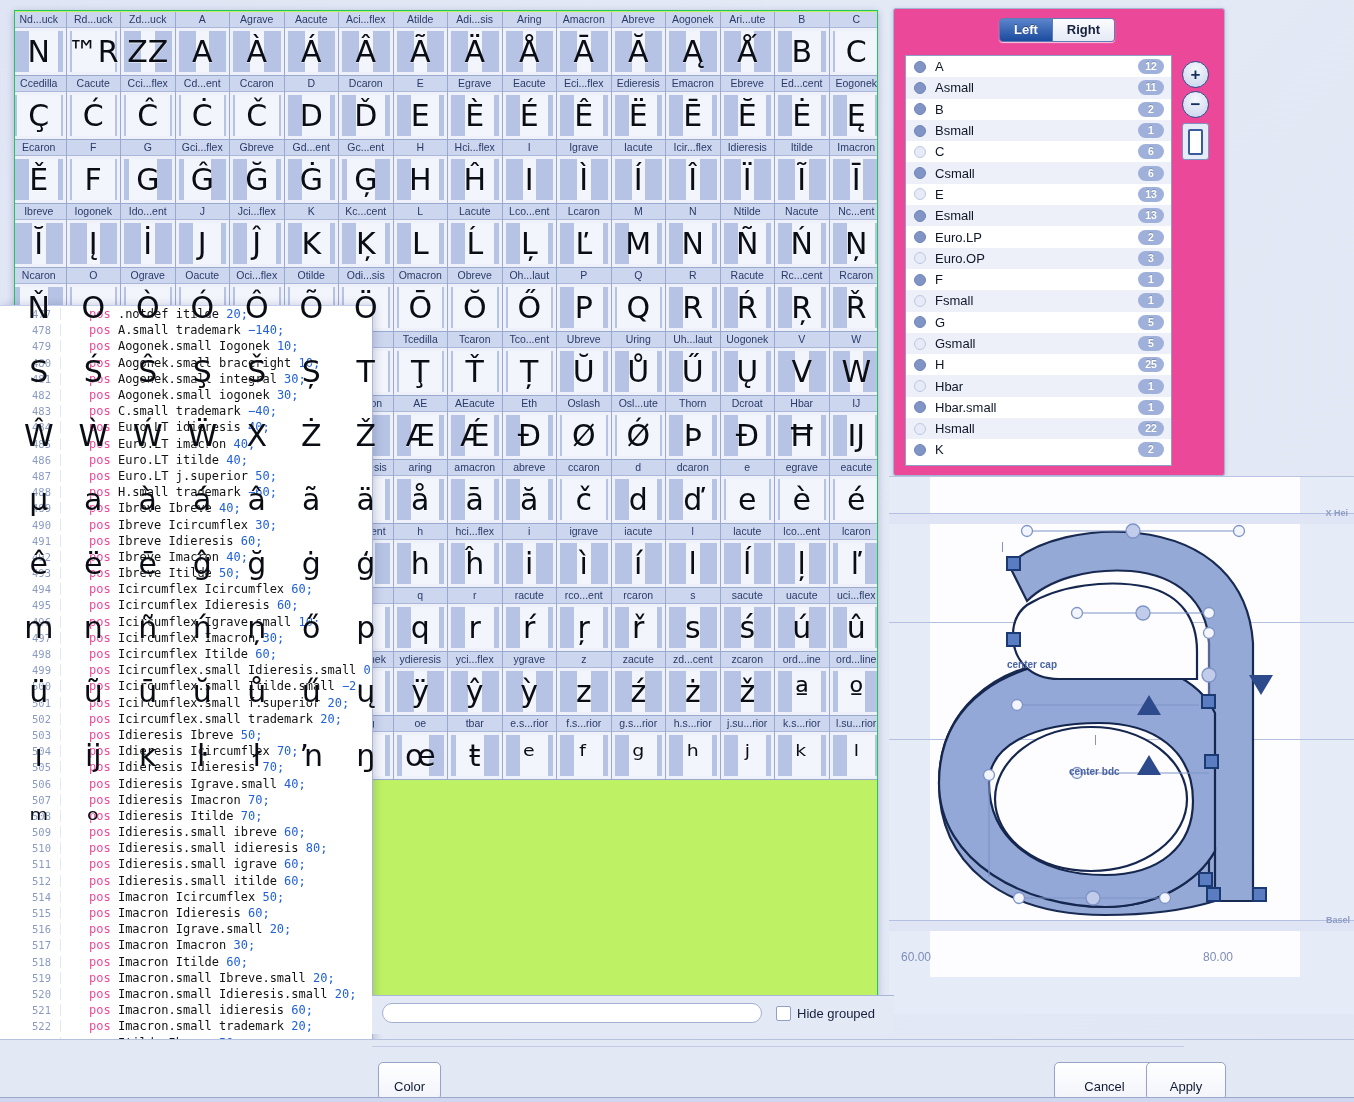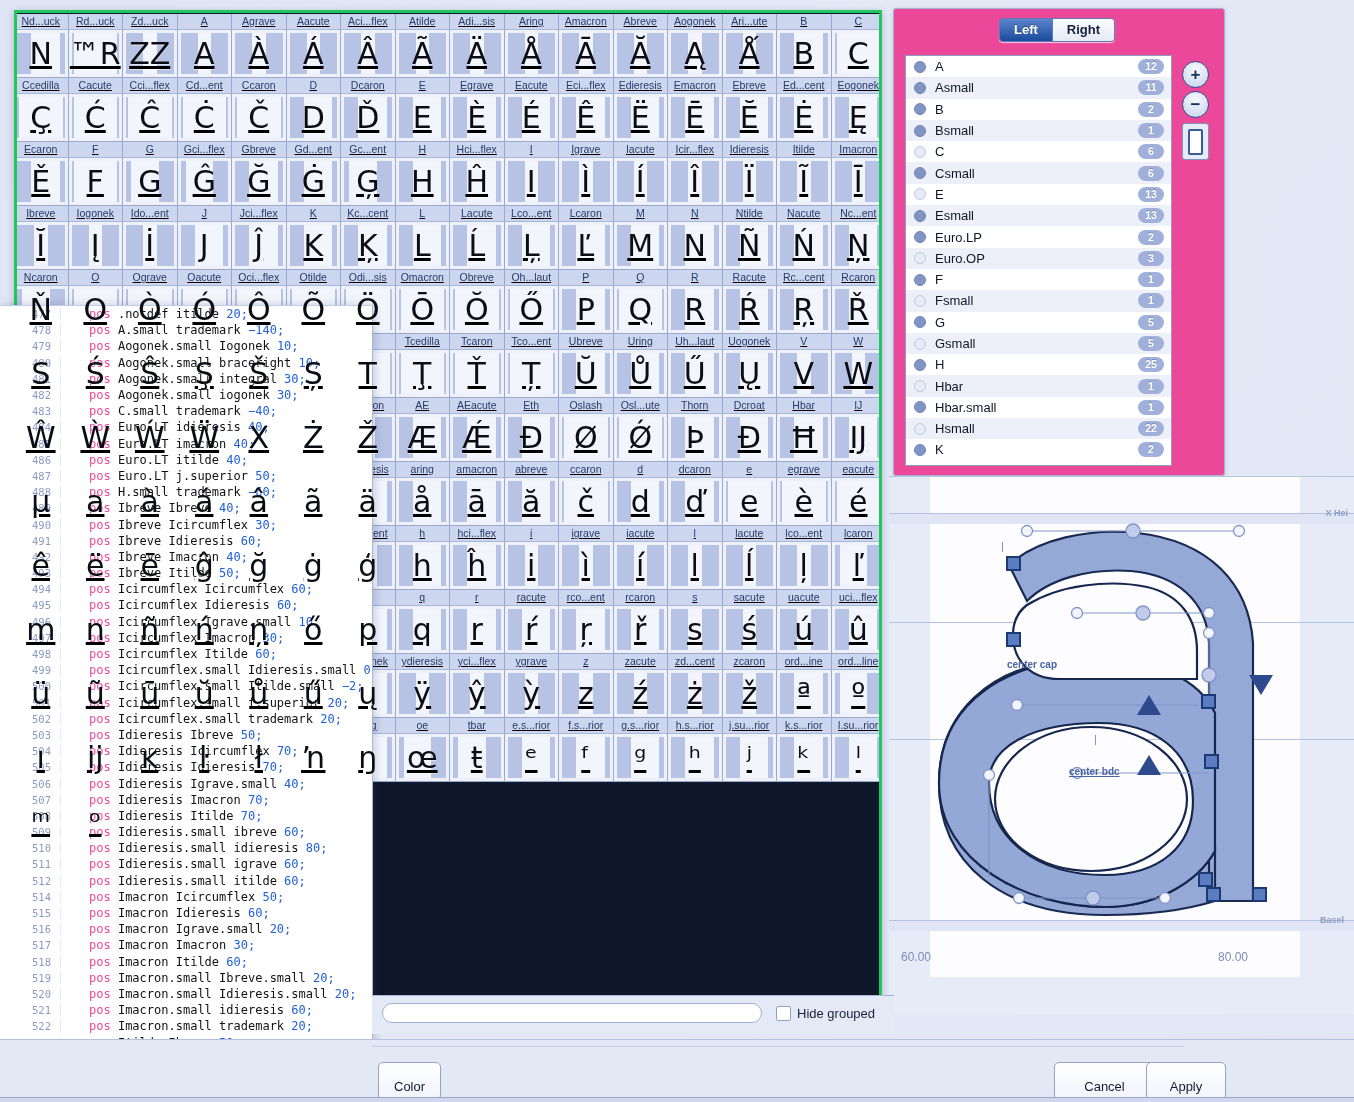--- a/index.html
+++ b/index.html
@@ -6,25 +6,24 @@
   body{
     width:1354px;height:1102px;overflow:hidden;position:relative;
     background:linear-gradient(135deg,#dfe5f4 0%,#e4e9f6 35%,#e2e7f5 100%);
     font-family:"Liberation Sans",sans-serif;
     -webkit-font-smoothing:antialiased;
   }
 
   
   #glyph-window{
     position:absolute;left:14px;top:10px;width:862px;height:995px;
-    background:#0f172a;
-    border:3px solid #22c55e;
+    background:#bef264;
+    border:1px solid #22c55e;
     box-shadow:0 2px 7px rgba(40,60,110,.30);
     overflow:hidden;
-    text-decoration:underline;
   }
   #glyph-grid{display:flex;flex-wrap:wrap;width:880px;margin-left:-3px;margin-top:1px;}
   .gcell{
     width:54.5px;height:64px;box-sizing:border-box;
     border-right:1px solid #9aa9ce;border-bottom:1px solid #9aa9ce;
     background:#eef1fa;display:flex;flex-direction:column;
   }
   .gname{
     height:15px;line-height:15px;font-size:10.5px;color:#2a3a68;
     text-align:center;background:#ccd6ee;
@@ -1456,21 +1455,21 @@
   <div id="canvas-white"></div>
 
   <div class="zone" style="top:36px;height:11px;"></div>
   <div class="gline" style="top:36px;"></div>
   <div class="glabel" style="top:31px;right:6px;">X Hei</div>
 
   <div class="gline" style="top:145px;"></div>
 
   <div class="zone" style="top:443px;height:11px;"></div>
   <div class="gline" style="top:443px;"></div>
-  <div class="glabel" style="top:438px;right:10px;margin-left:42px;">Basel</div>
+  <div class="glabel" style="top:438px;right:4px;margin-left:42px;">Basel</div>
 
   <div class="gline" style="top:262px;"></div>
 
   <svg id="letter-a" width="420" height="480" viewBox="0 0 420 480">
 
     <path d="M100 82
              C128 56, 180 45, 228 50
              C300 58, 340 100, 344 160
              L344 418
              L300 418
@@ -1537,24 +1536,24 @@
       <circle cx="224" cy="48" r="7"></circle>
       <circle cx="234" cy="130" r="7"></circle>
       <circle cx="300" cy="192" r="7"></circle>
       <circle cx="184" cy="415" r="7"></circle>
     </g>
   </svg>
 
   <div class="tick" style="left:113px;top:65px;"></div>
   <div class="mark" style="left:118px;top:182px;">center cap</div>
   <div class="tick" style="left:206px;top:258px;"></div>
-  <div class="mark" style="left:180px;top:289px;text-decoration:underline;">center bdc</div>
+  <div class="mark" style="left:180px;top:289px;">center bdc</div>
 
   <div class="sb-num" style="left:12px;top:473px;">60.00</div>
-  <div class="sb-num" style="left:329px;top:473px;">80.00</div>
+  <div class="sb-num" style="left:314px;top:473px;">80.00</div>
 </div>
 
 <div id="code-panel">
     <div class="cline">
       <span class="lnum">477</span>
       <span class="ccode"><span class="kw">pos</span> <span>.notdef itilde </span><span class="num">20</span><span class="num">;</span></span>
     </div>
     <div class="cline">
       <span class="lnum">478</span>
       <span class="ccode"><span class="kw">pos</span> <span>A.small trademark </span><span class="num">−140</span><span class="num">;</span></span>

